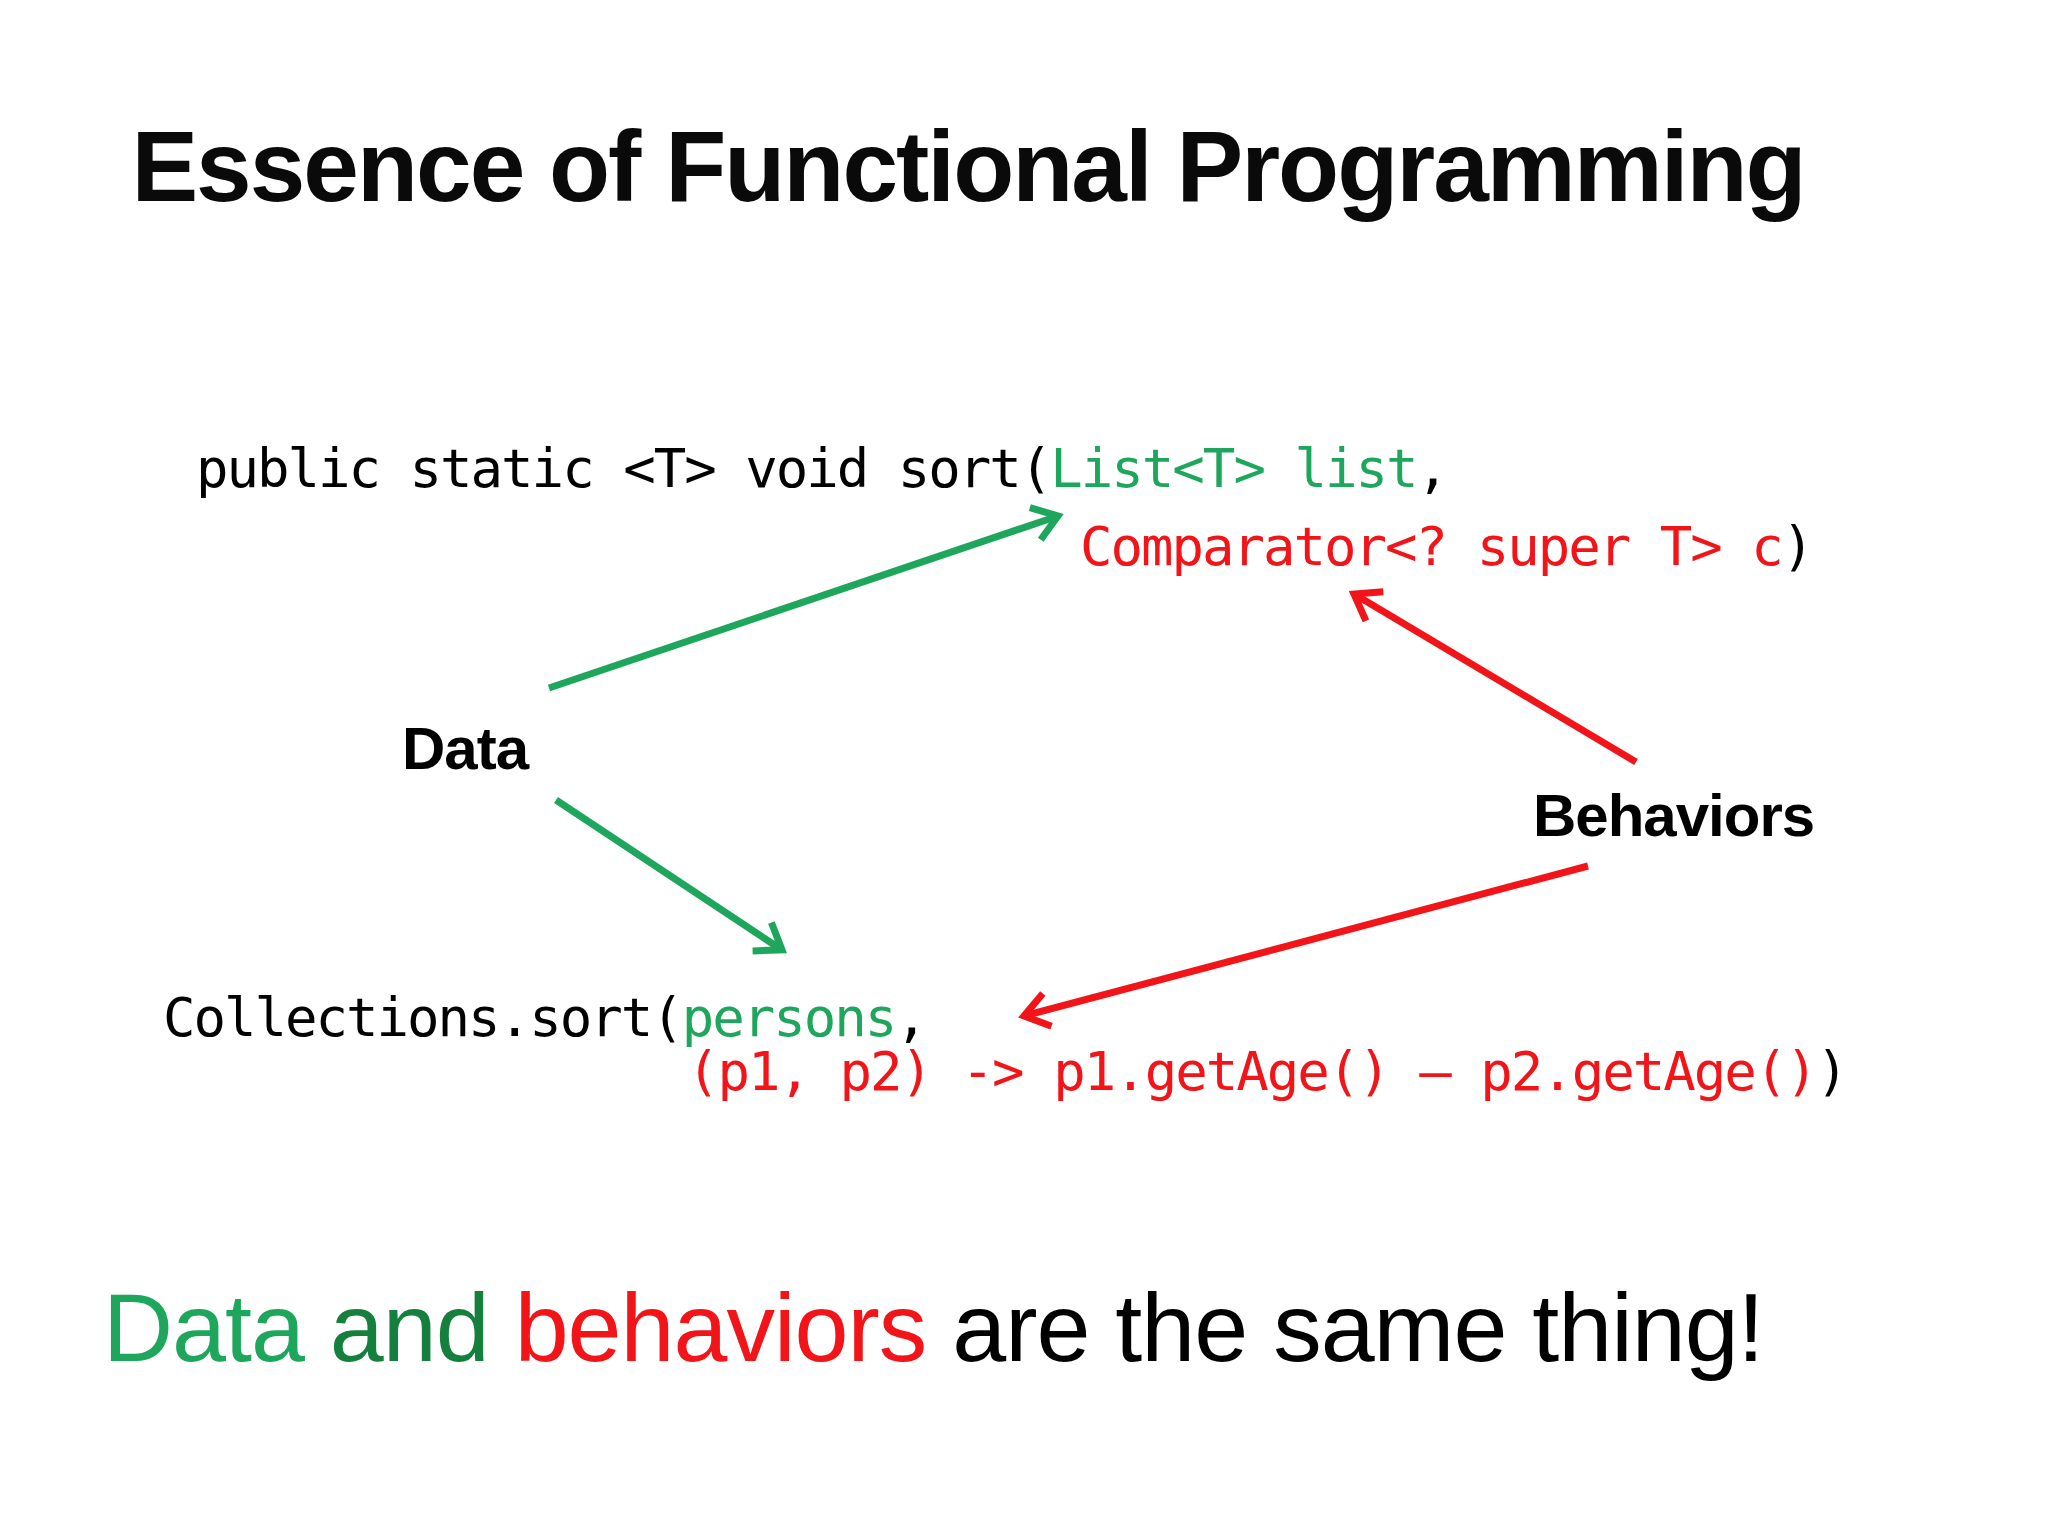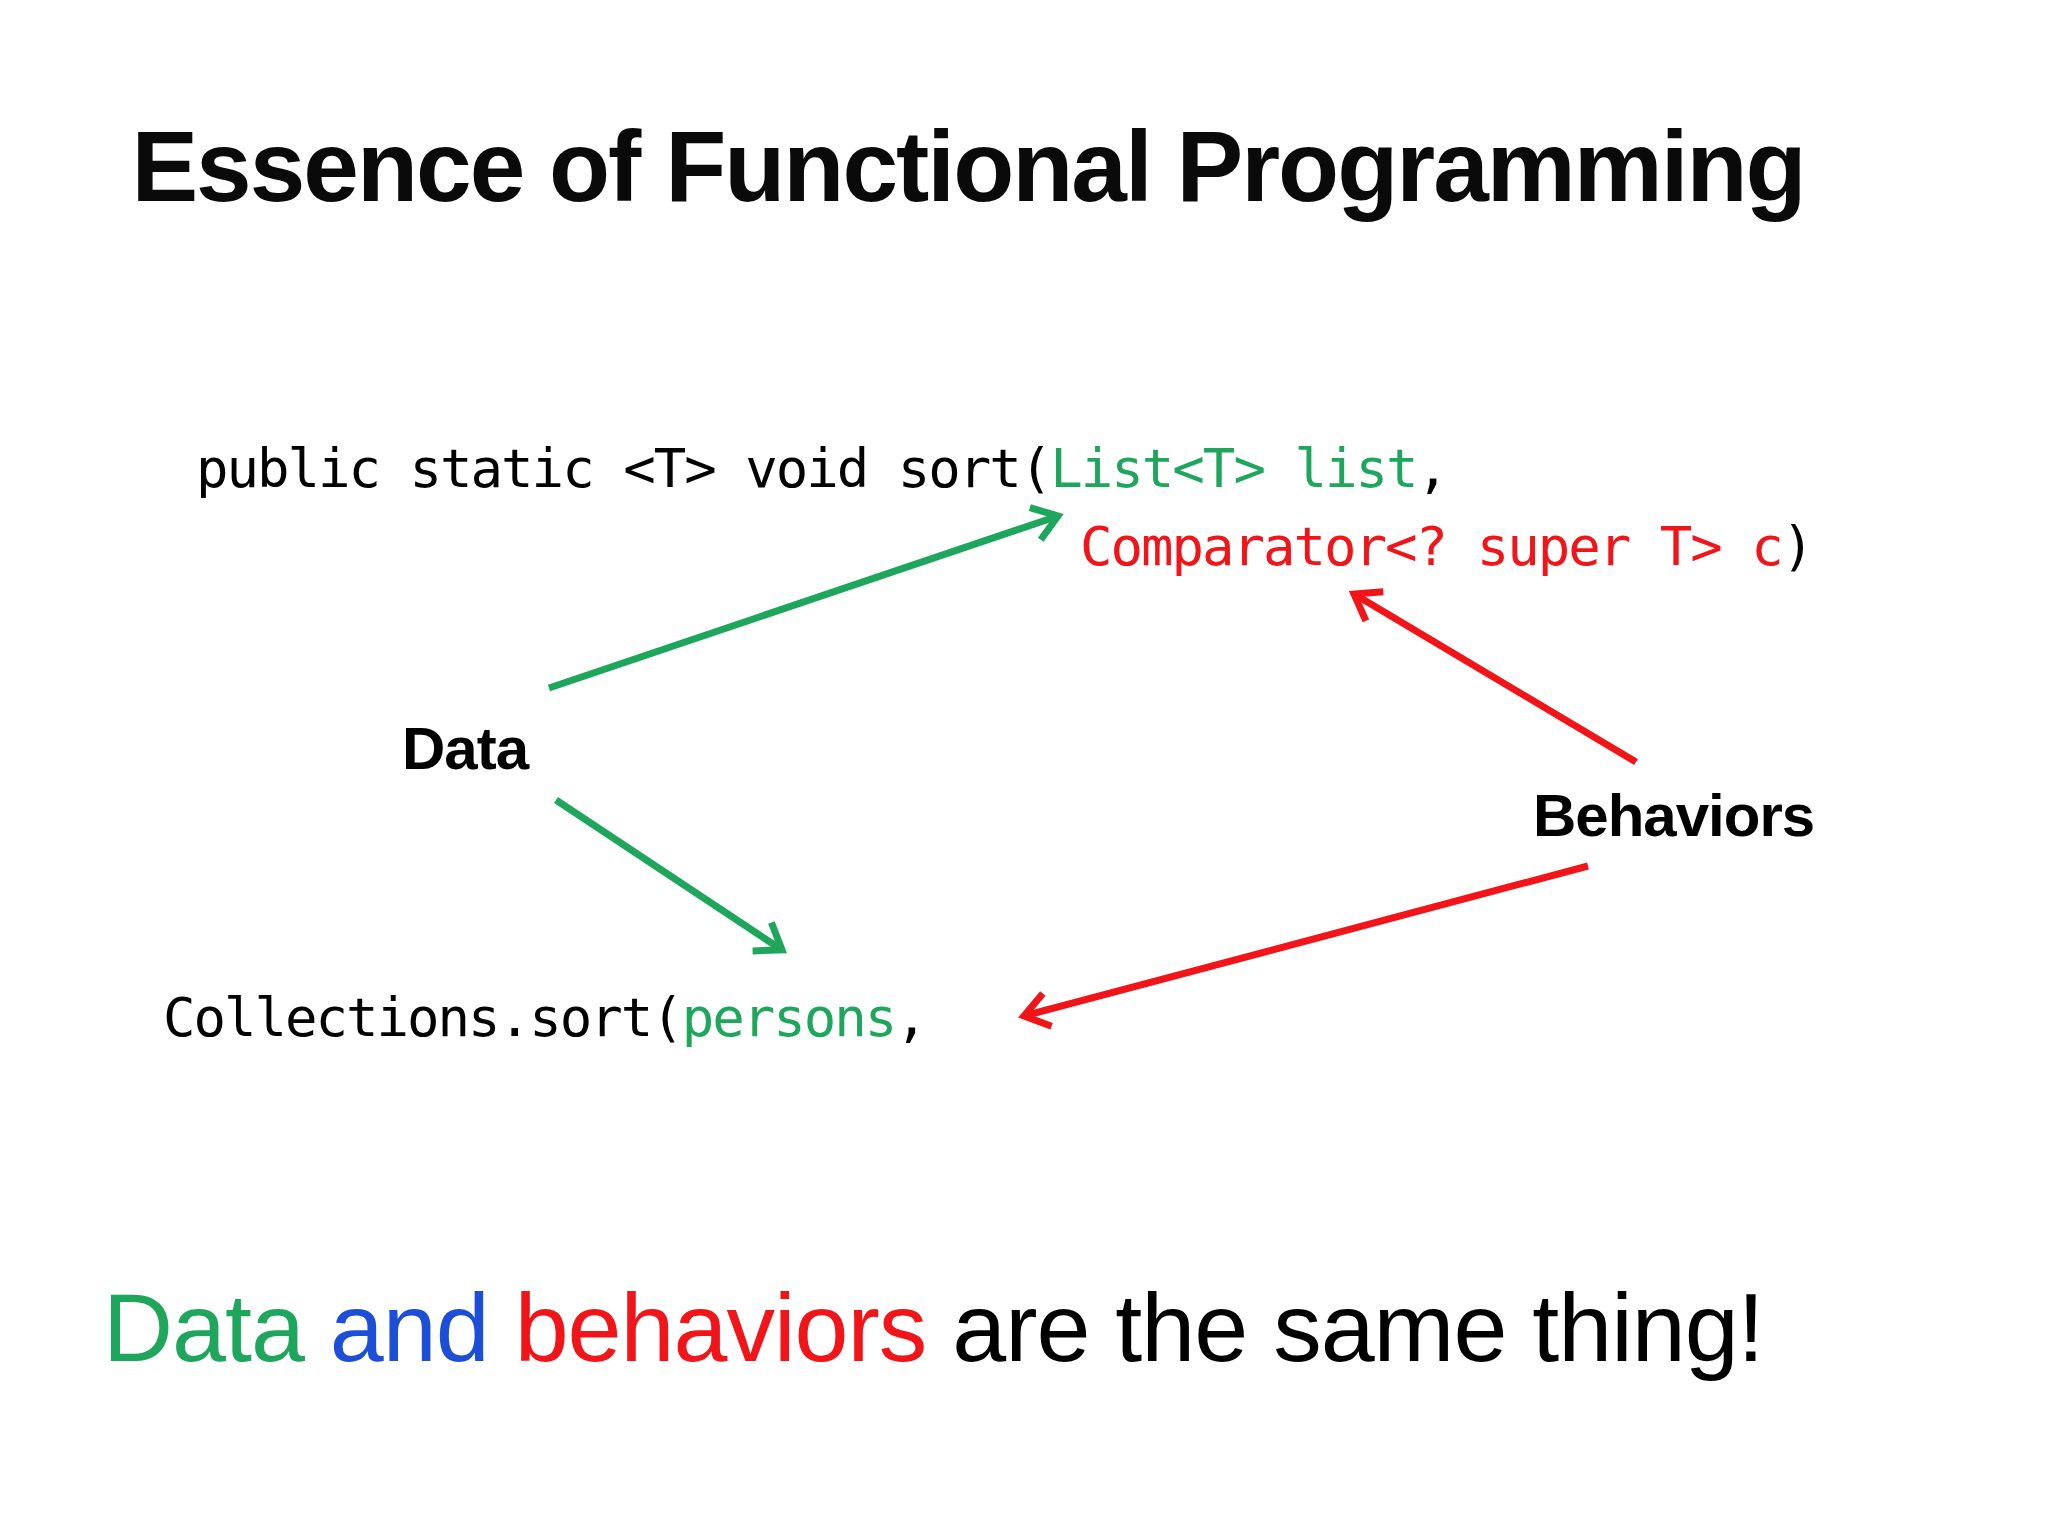--- a/index.html
+++ b/index.html
@@ -93,16 +93,17 @@
   <div class="code" id="code-line-1"><span style="color: rgb(0, 0, 0);">public static &lt;T&gt; void sort(</span><span style="color: rgb(30, 167, 92);">List&lt;T&gt; list</span><span style="color: rgb(0, 0, 0);">,</span></div>
 
   <div class="code" id="code-line-2"><span style="color: rgb(241, 20, 24);">Comparator&lt;? super T&gt; c</span><span style="color: rgb(0, 0, 0);">)</span></div>
 
   <div class="annot-label" id="data-label">Data</div>
 
   <div class="annot-label" id="behaviors-label">Behaviors</div>
 
   <div class="code" id="code-line-3"><span style="color: rgb(0, 0, 0);">Collections.sort(</span><span style="color: rgb(30, 167, 92);">persons</span><span style="color: rgb(0, 0, 0);">,</span></div>
 
+  <div class="code" id="code-line-4"><span style="color: rgb(241, 20, 24);">(p1, p2) -&gt; p1.getAge() – p2.getAge()</span><span style="color: rgb(0, 0, 0);">)</span></div>
 
-  <div class="bottom-line"><span style="color: rgb(30, 167, 92);">Data</span><span style="color: #1d4ed8; text-align: center;"> and </span><span style="color: rgb(241, 20, 24);">behaviors</span><span style="color: rgb(0, 0, 0); text-align: center;"> are the same thing!</span></div>
+  <div class="bottom-line"><span style="color: rgb(30, 167, 92);">Data</span><span style="color: #15803d; text-align: center;"> and </span><span style="color: rgb(241, 20, 24);">behaviors</span><span style="color: rgb(0, 0, 0); text-align: center;"> are the same thing!</span></div>
 
 </div>
 
 </body></html>

